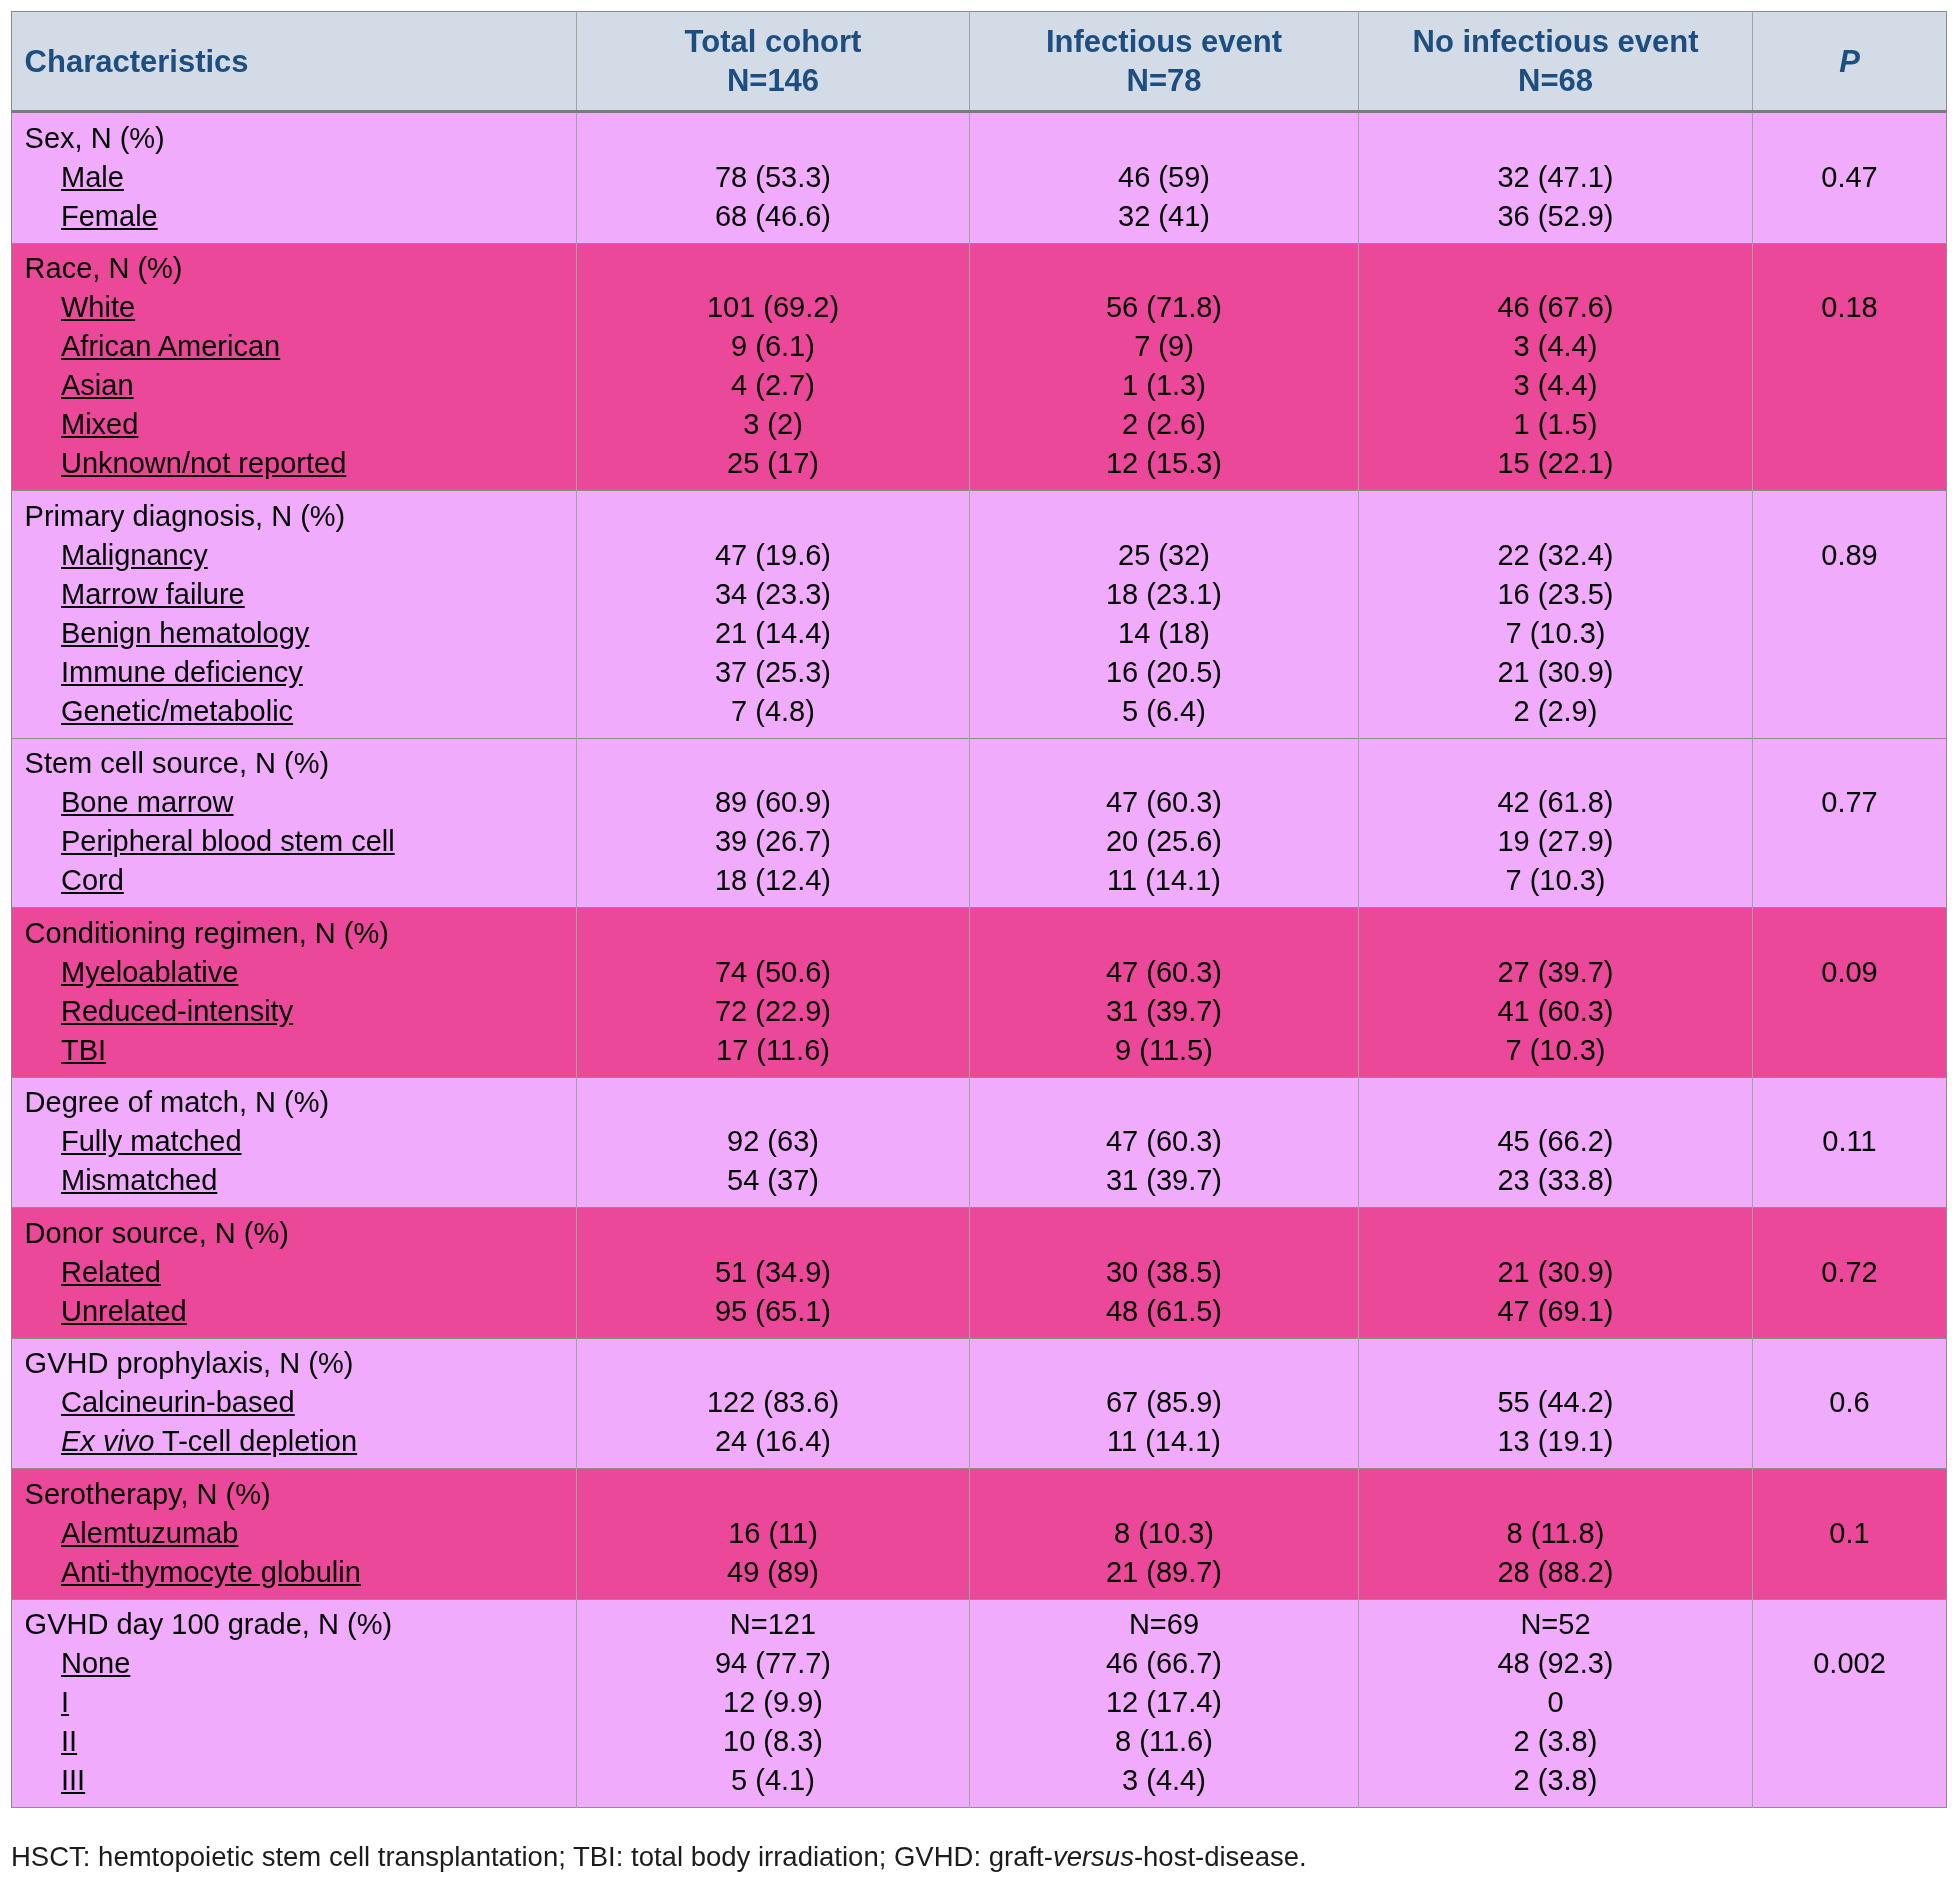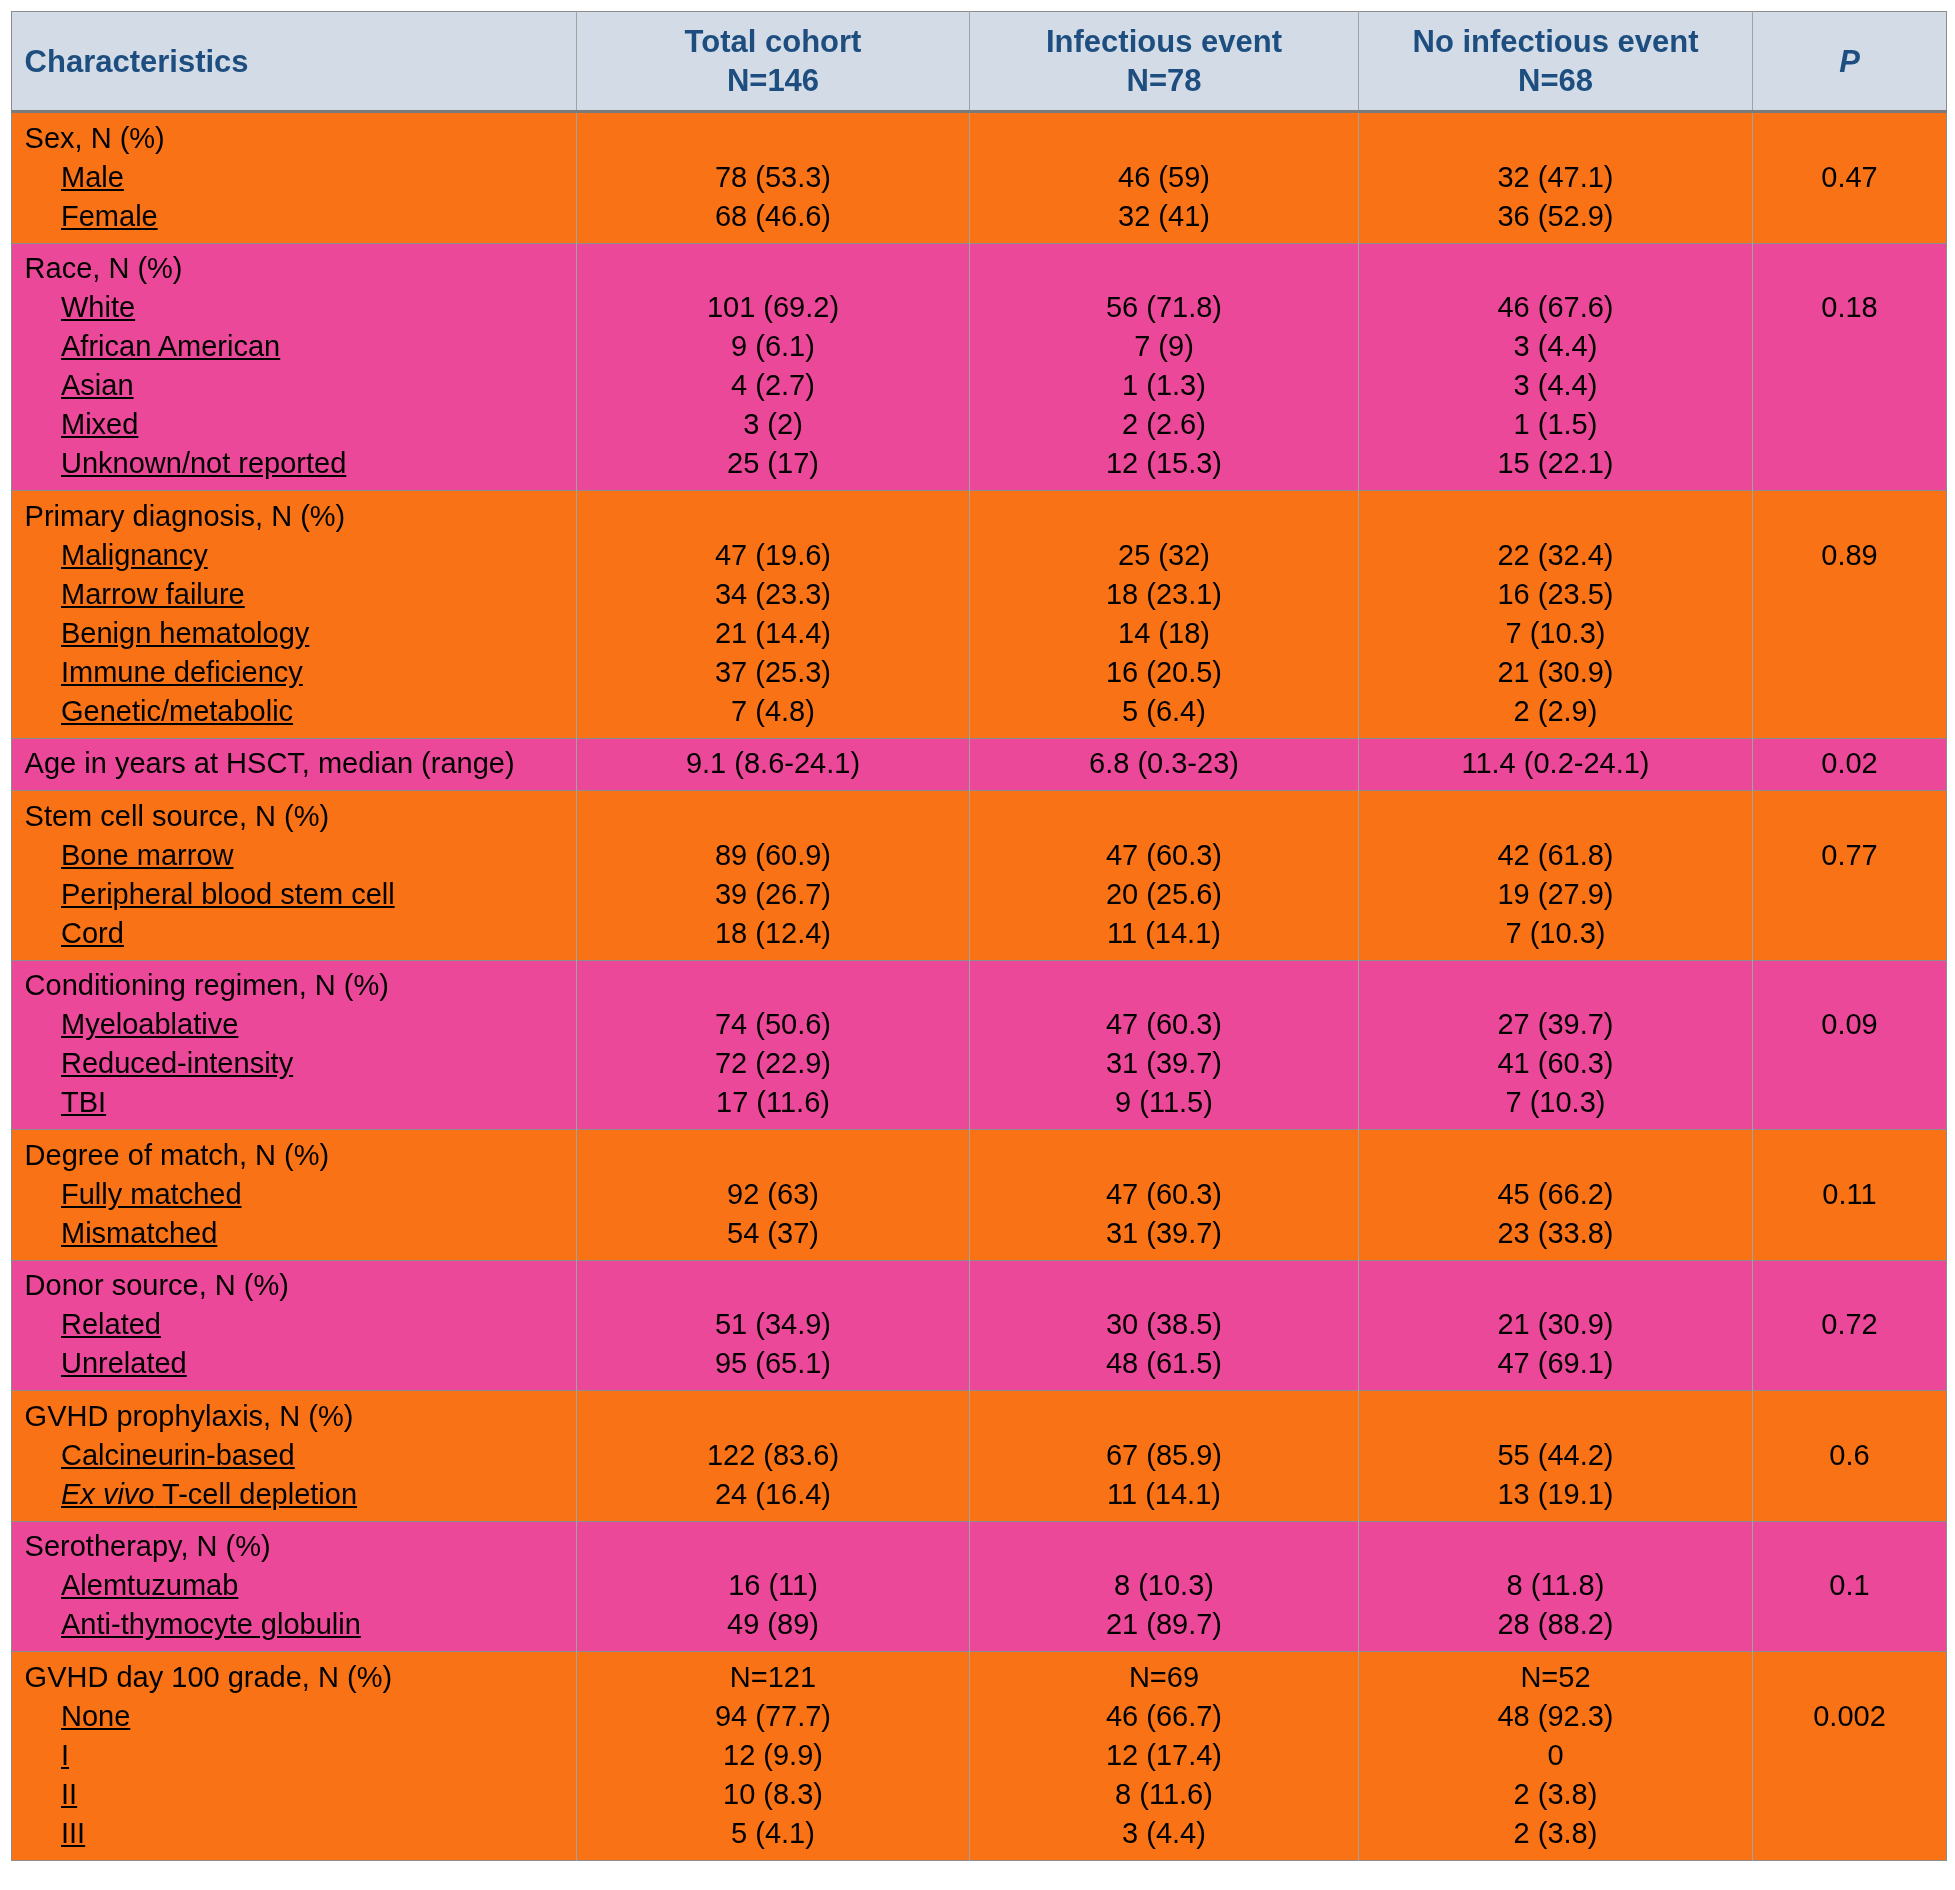--- a/index.html
+++ b/index.html
@@ -20,21 +20,21 @@
   thead th{
     background:#d3dce6;color:#1d4e7f;font-weight:bold;
     font-size:31px;line-height:39px;padding:10.2px 4.7px;
     vertical-align:middle;text-align:center;
   }
   thead tr{border-bottom:3.1px solid #7b7b7b;}
   th.h-label{text-align:left;padding-left:12.6px;margin-left:24px;}
   th.h-p i{font-style:italic;}
   th + th, td + td{border-left:0.8px solid #a2a2a2;}
   tbody tr{border-top:1.6px solid #8d8d8d;}
-  tbody td{vertical-align:top;font-size:29px;padding:5.5px 0 7px 0;background:#f97316;}
+  tbody td{vertical-align:top;font-size:29px;padding:5.5px 0 7px 0;background:#f0abfc;}
   tr.shaded td{background:#ec4899;}
   .line{height:39px;line-height:39px;white-space:nowrap;}
   .label-line{text-align:left;padding-left:12.6px;}
   .label-line.indent{padding-left:49px;text-decoration:underline;}
   .val-line{text-align:center;}
   .footnote{
     margin:31px 0 0 11px;font-size:27.5px;line-height:35px;color:#1c1c1c;
   }
   .footnote i{font-style:italic;}
 </style>
@@ -175,37 +175,20 @@
           </td>
           <td>
             <div class="line val-line">&nbsp;</div>
             <div class="line val-line">0.89</div>
             <div class="line val-line">&nbsp;</div>
             <div class="line val-line">&nbsp;</div>
             <div class="line val-line">&nbsp;</div>
             <div class="line val-line">&nbsp;</div>
           </td>
         </tr>
-        <tr class="shaded">
-          <td>
-            <div class="line label-line">Age in years at HSCT, median (range)</div>
-          </td>
-          <td>
-            <div class="line val-line">9.1 (8.6-24.1)</div>
-          </td>
-          <td>
-            <div class="line val-line">6.8 (0.3-23)</div>
-          </td>
-          <td>
-            <div class="line val-line">11.4 (0.2-24.1)</div>
-          </td>
-          <td>
-            <div class="line val-line">0.02</div>
-          </td>
-        </tr>
         <tr>
           <td>
             <div class="line label-line">Stem cell source, N (%)</div>
             <div class="line label-line indent">Bone marrow</div>
             <div class="line label-line indent">Peripheral blood stem cell</div>
             <div class="line label-line indent">Cord</div>
           </td>
           <td>
             <div class="line val-line">&nbsp;</div>
             <div class="line val-line">89 (60.9)</div>

